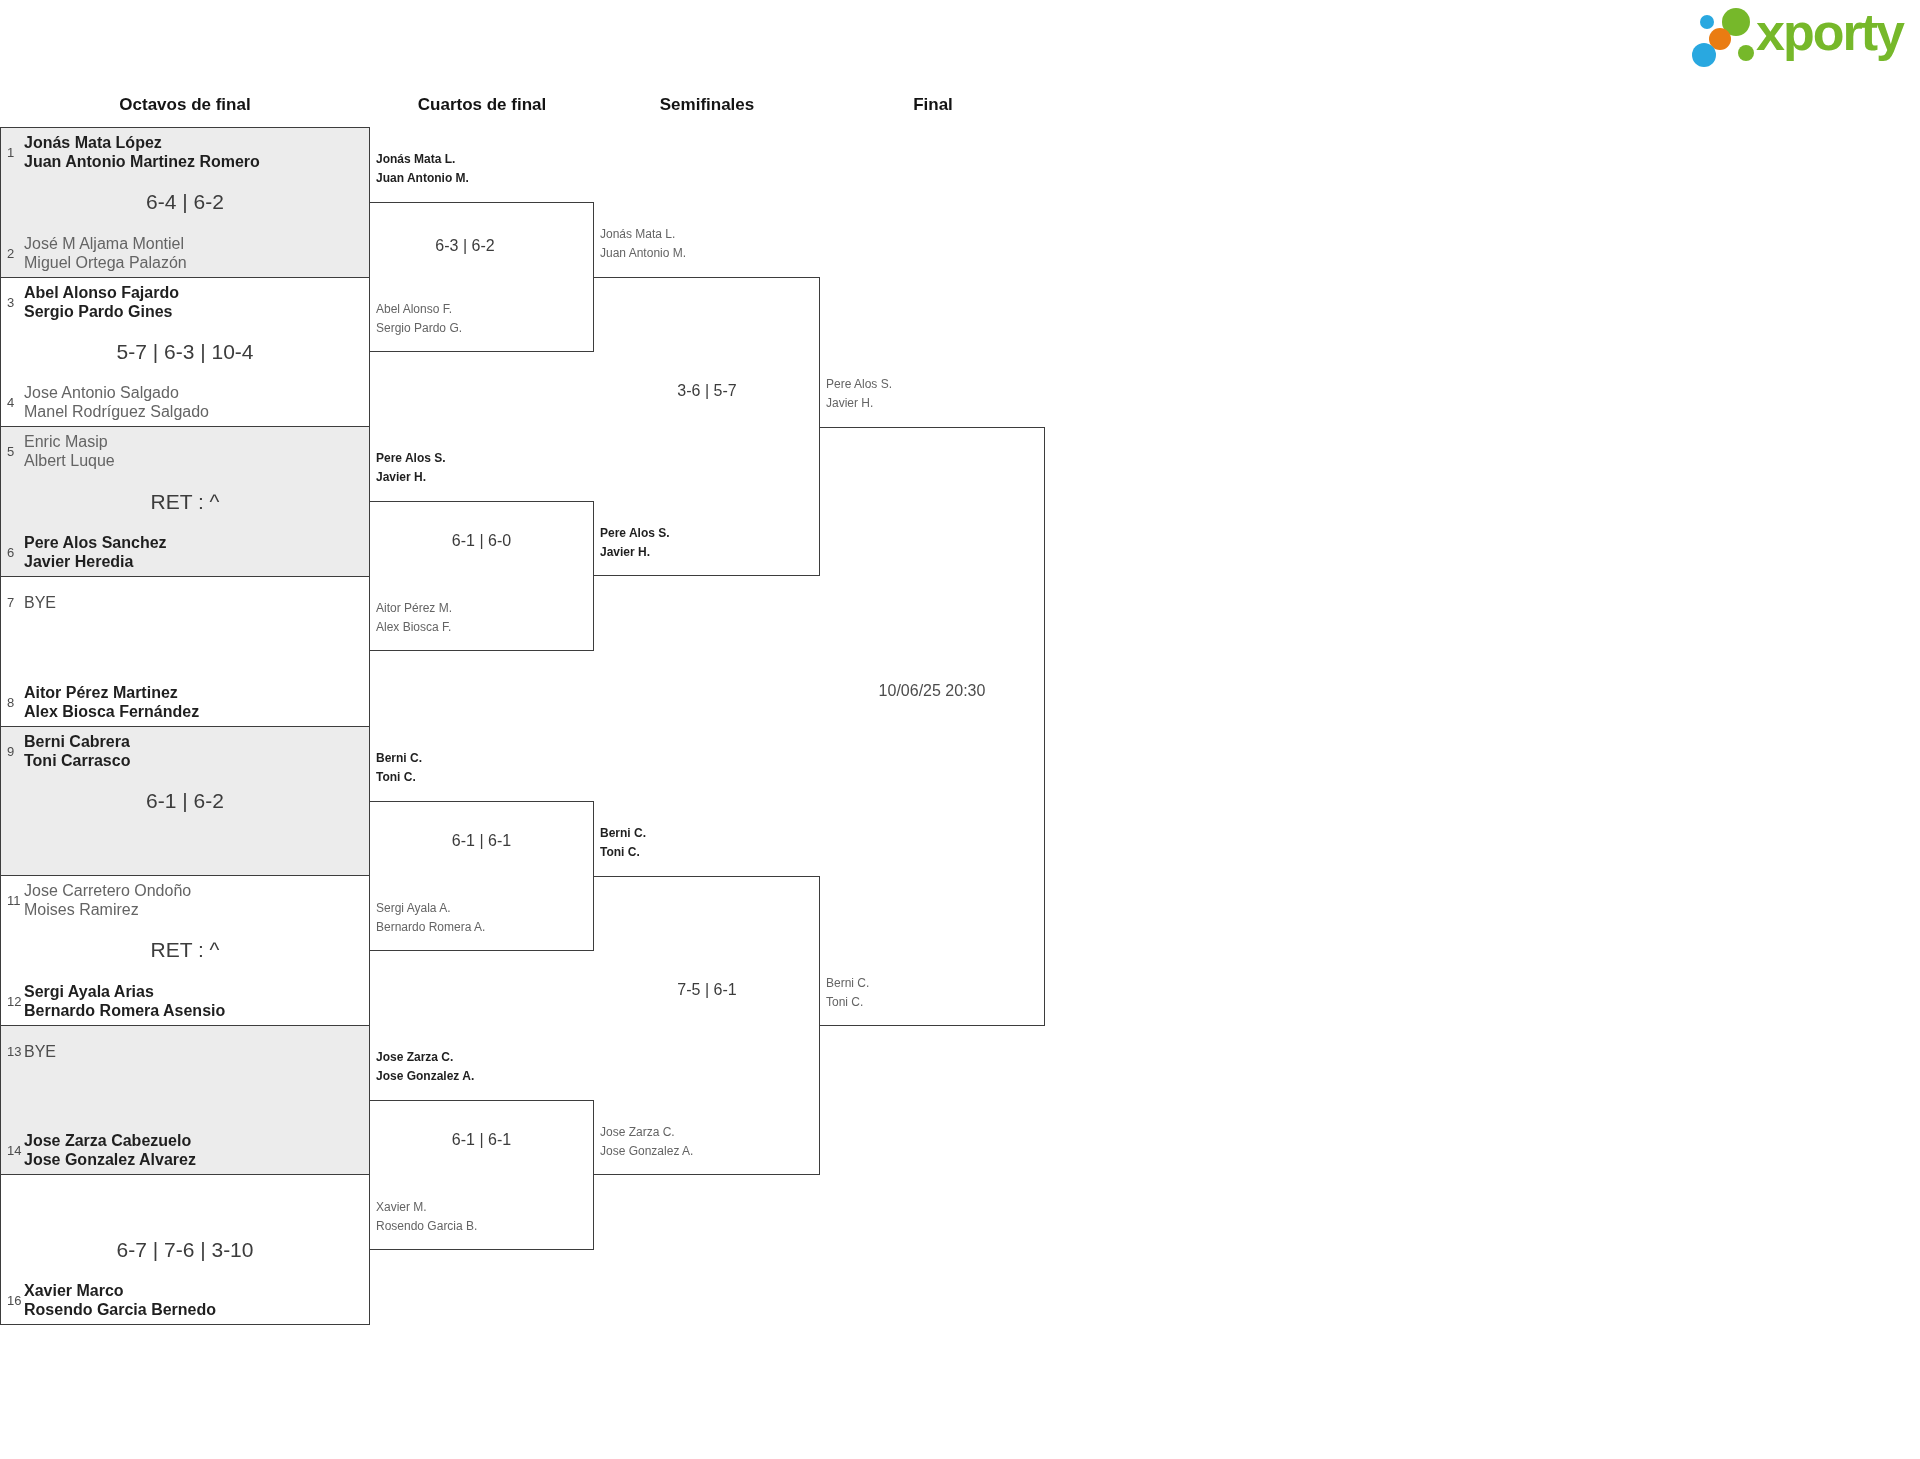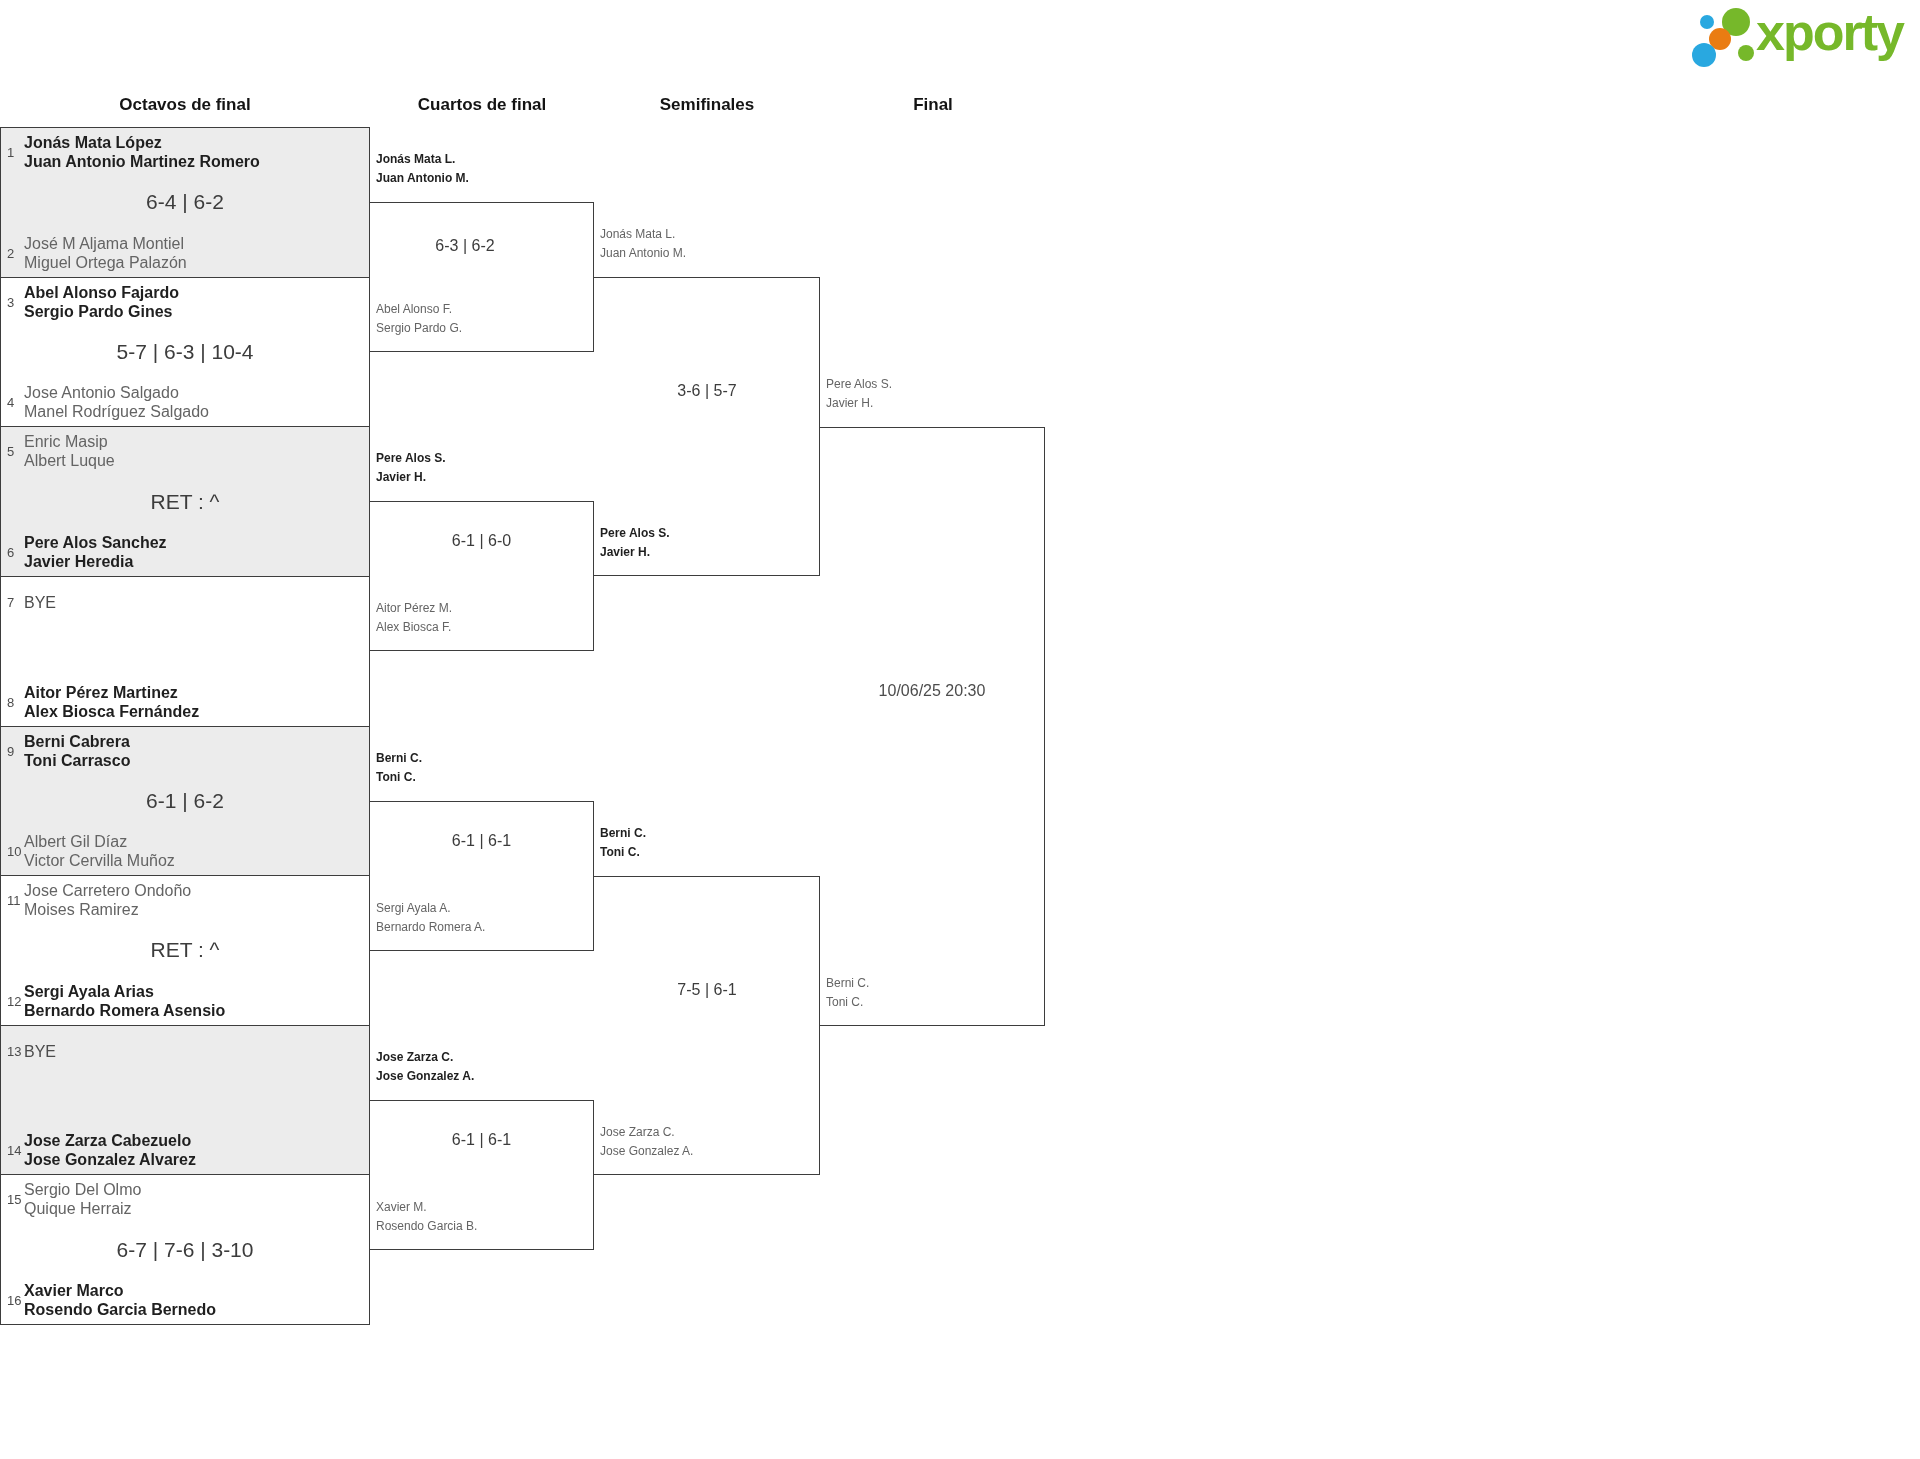--- a/index.html
+++ b/index.html
@@ -135,27 +135,20 @@
 
     <div class="m16 shade">
       <div class="ent top w">
         <span class="seed">9</span>
         <span class="names w">
           <span class="nl">Berni Cabrera</span>
           <span class="nl">Toni Carrasco</span>
         </span>
       </div>
       <div class="mscore">6-1 | 6-2</div>
-      <div class="ent bot">
-        <span class="seed">10</span>
-        <span class="names">
-          <span class="nl">Albert Gil Díaz</span>
-          <span class="nl">Victor Cervilla Muñoz</span>
-        </span>
-      </div>
     </div>
 
     <div class="m16">
       <div class="ent top">
         <span class="seed">11</span>
         <span class="names">
           <span class="nl">Jose Carretero Ondoño</span>
           <span class="nl">Moises Ramirez</span>
         </span>
       </div>
@@ -179,27 +172,20 @@
       <div class="ent bot w">
         <span class="seed">14</span>
         <span class="names w">
           <span class="nl">Jose Zarza Cabezuelo</span>
           <span class="nl">Jose Gonzalez Alvarez</span>
         </span>
       </div>
     </div>
 
     <div class="m16">
-      <div class="ent top">
-        <span class="seed">15</span>
-        <span class="names">
-          <span class="nl">Sergio Del Olmo</span>
-          <span class="nl">Quique Herraiz</span>
-        </span>
-      </div>
       <div class="mscore">6-7 | 7-6 | 3-10</div>
       <div class="ent bot w">
         <span class="seed">16</span>
         <span class="names w">
           <span class="nl">Xavier Marco</span>
           <span class="nl">Rosendo Garcia Bernedo</span>
         </span>
       </div>
     </div>
   </div>

